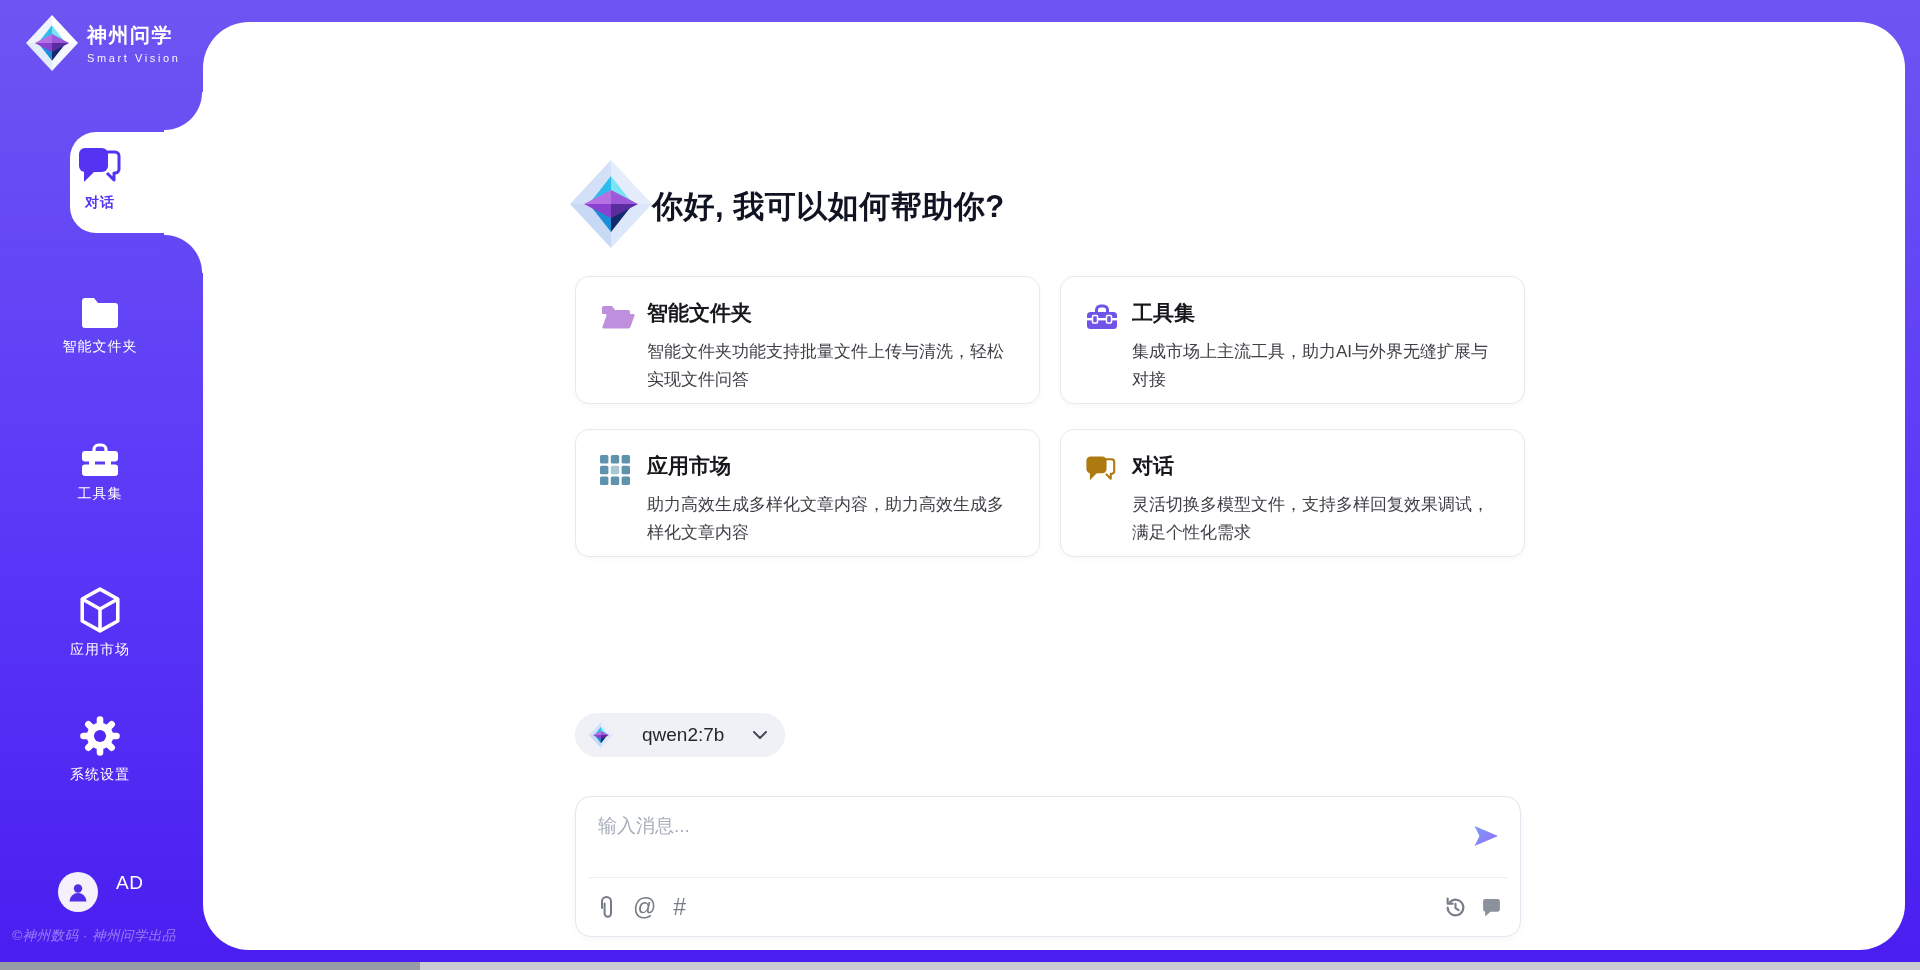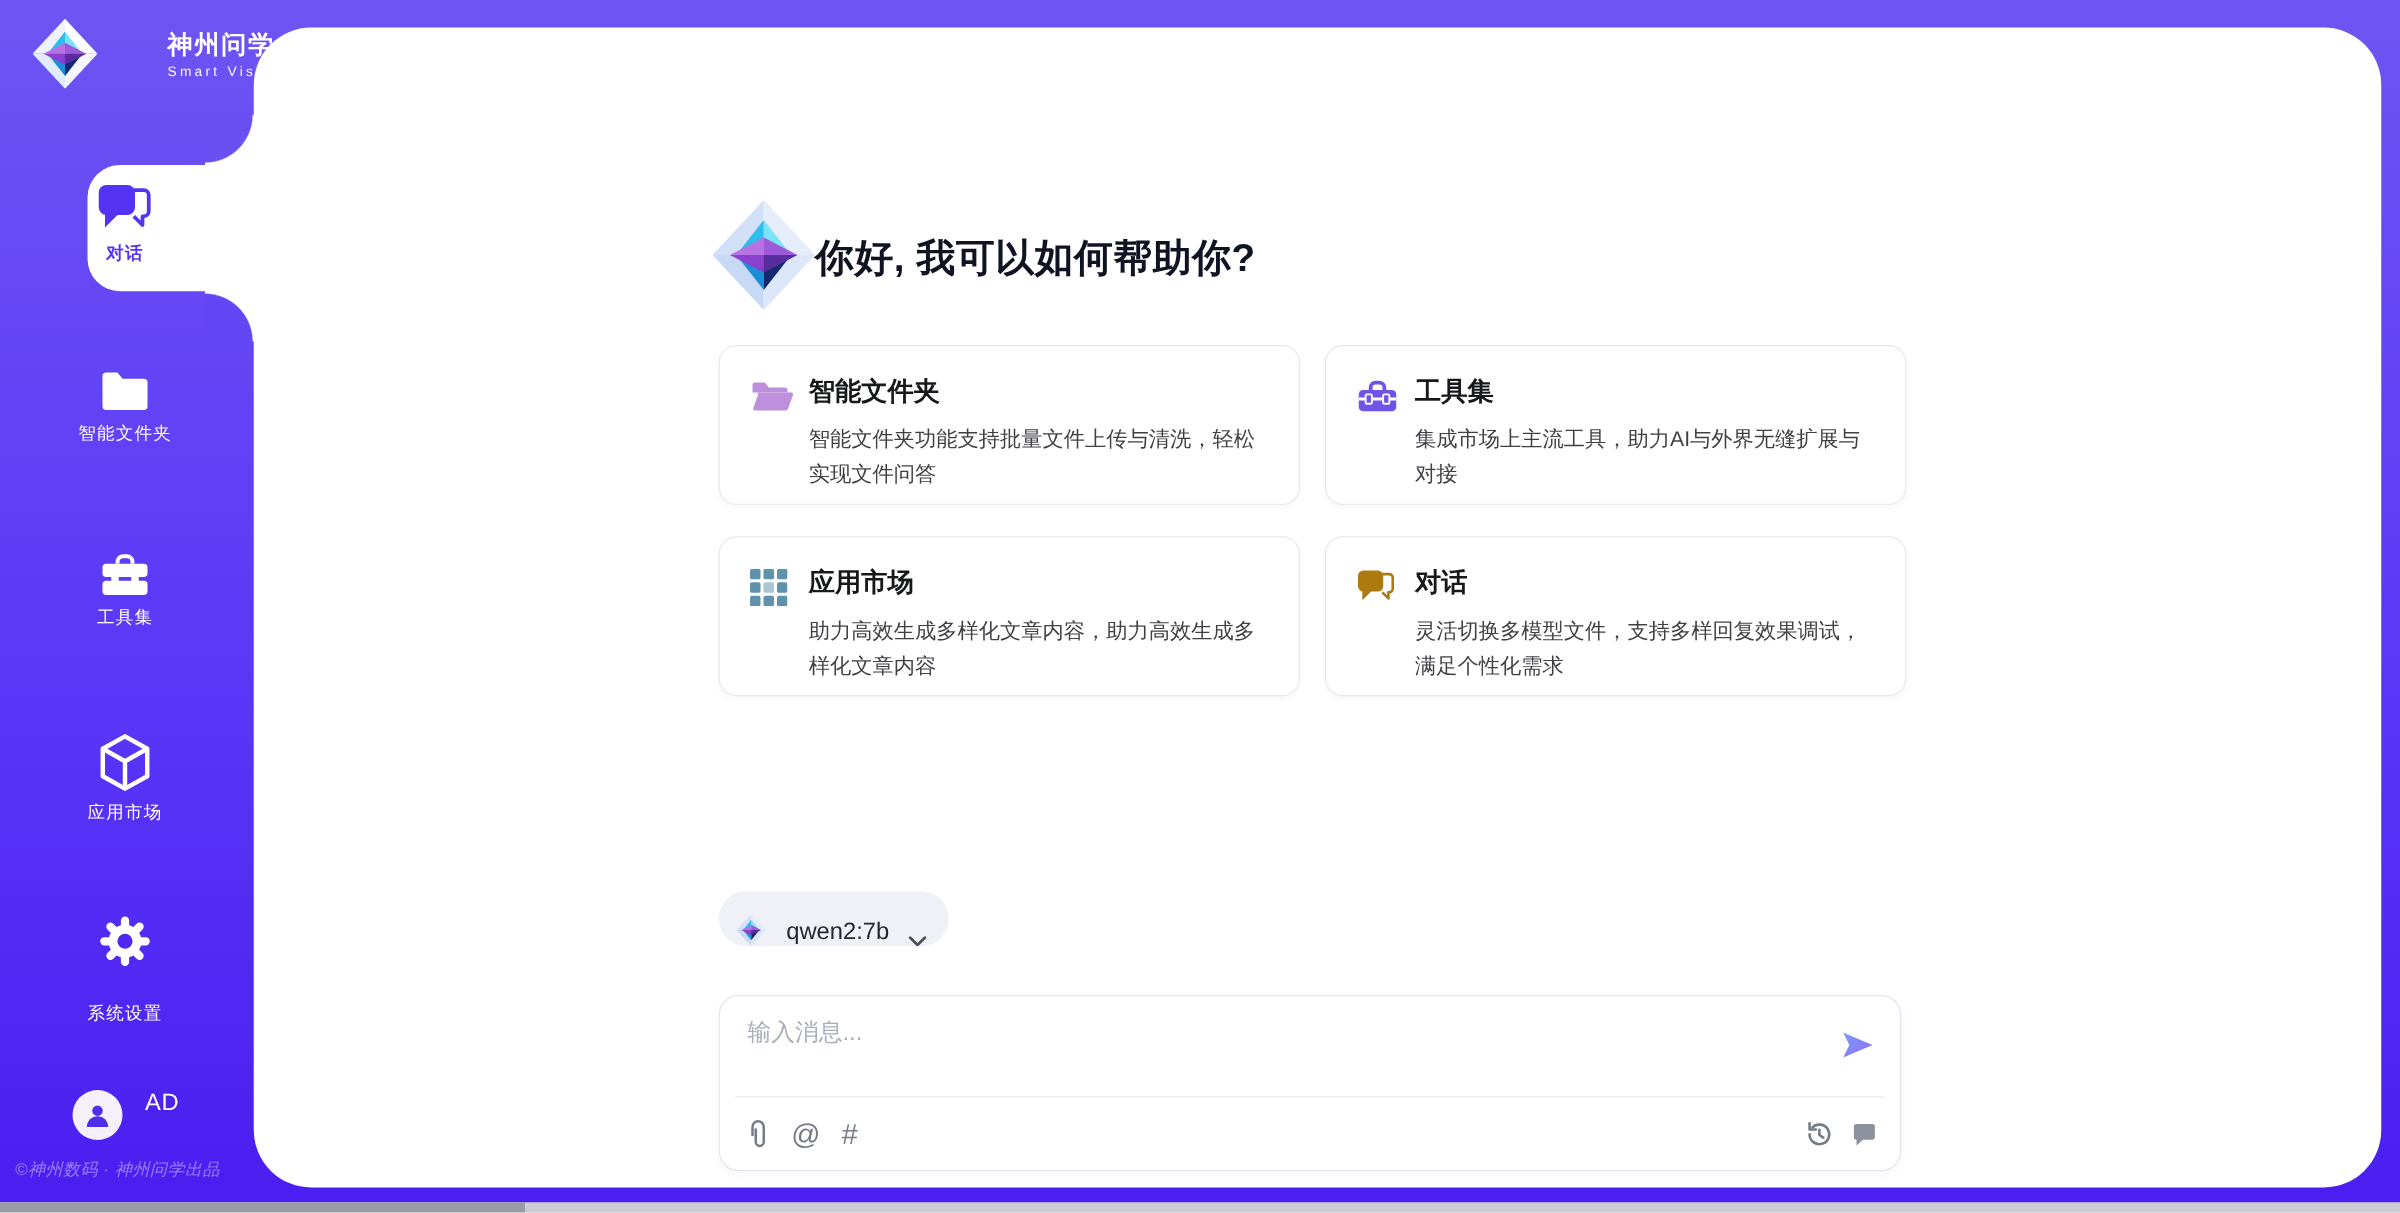--- a/index.html
+++ b/index.html
@@ -25,35 +25,35 @@
   }
   .scoop-top{
     position:absolute;left:164px;top:92px;width:41px;height:41px;z-index:2;
     background:radial-gradient(circle 39px at 0 0,#6A4FF3 0 37.5px,#ffffff 38.6px);
   }
   .scoop-bottom{
     position:absolute;left:164px;top:232px;width:41px;height:41px;z-index:2;
     background:radial-gradient(circle 39px at 0 41px,#6347F5 0 37.5px,#ffffff 38.6px);
   }
   
-  .brand{position:absolute;left:26px;top:15px;display:flex;align-items:center;z-index:3;gap:47px;}
+  .brand{position:absolute;left:26px;top:15px;display:flex;align-items:center;z-index:3;}
   .brand-text{margin-left:9px;color:#fff;}
   .brand-name{font-size:20px;font-weight:bold;letter-spacing:1.5px;}
   .brand-sub{font-size:11px;letter-spacing:2.6px;margin-top:3px;opacity:.95;}
   .nav-item{
     position:absolute;left:0;width:200px;display:flex;flex-direction:column;
     align-items:center;color:#fff;cursor:pointer;z-index:3;
   }
   .nav-item .nav-label{font-size:14px;letter-spacing:1px;}
   .nav-chat{top:146px;color:#5533F2;}
   .nav-chat .nav-label{color:#5533F2;font-weight:bold;}
   .nav-folders{top:296px;}  .nav-folders svg{margin-bottom:10px;}
   .nav-tools{top:442px;}    .nav-tools svg{margin-bottom:9px;}
   .nav-apps{top:587px;}     .nav-apps svg{margin-bottom:8px;}
-  .nav-settings{top:730px;gap:19px;} .nav-settings svg{margin-bottom:7px;}
+  .nav-settings{top:713px;} .nav-settings svg{margin-bottom:7px;}
   .nav-chat svg{margin-bottom:8px;}
   .user-row{position:absolute;left:58px;top:872px;display:flex;z-index:3;cursor:pointer;}
   .avatar{width:40px;height:40px;border-radius:50%;background:#f4f1fd;display:flex;align-items:center;justify-content:center;}
   .user-name{color:#fff;font-size:19px;margin-left:18px;letter-spacing:.5px;}
   .side-footer{position:absolute;left:12px;top:927px;color:rgba(255,255,255,.42);font-size:13.5px;z-index:3;letter-spacing:.5px;font-style:italic;}
   
   .hero-logo{position:absolute;left:570px;top:160px;z-index:3;}
   .greeting{position:absolute;left:652px;top:186px;font-size:31px;font-weight:bold;color:#101322;z-index:3;letter-spacing:.5px;}
   
   .cards{position:absolute;left:575px;top:276px;width:950px;display:grid;
@@ -62,21 +62,21 @@
     box-sizing:border-box;height:128px;background:#fff;border:1px solid #e7e9f0;
     border-radius:14px;padding:22px 24px 0 24px;display:flex;cursor:pointer;
     box-shadow:0 2px 5px rgba(30,30,60,.03);
   }
   .card-icon{width:36px;flex:0 0 36px;margin-right:11px;padding-top:3px;}
   .card-title{font-size:21px;font-weight:bold;color:#17181c;margin-bottom:11px;}
   .card-desc{font-size:17px;color:#3f3f46;line-height:28px;width:372px;}
   
   .model-pill{
     position:absolute;left:575px;top:713px;height:44px;z-index:3;cursor:pointer;
-    display:inline-flex;align-items:flex-end;gap:16px;padding:0 18px 0 14px;
+    display:inline-flex;align-items:center;gap:29px;padding:0 18px 0 14px;
     background:#f0f1f6;border-radius:22px;
   }
   .model-name{font-size:19px;color:#23272f;}
   
   .composer{
     position:absolute;left:575px;top:768px;width:946px;height:141px;box-sizing:border-box;
     background:#fff;border:1.5px solid #e3e6ee;border-radius:16px;z-index:3;
     box-shadow:0 3px 8px rgba(30,30,60,.03);
     margin-top:28px;
   }

